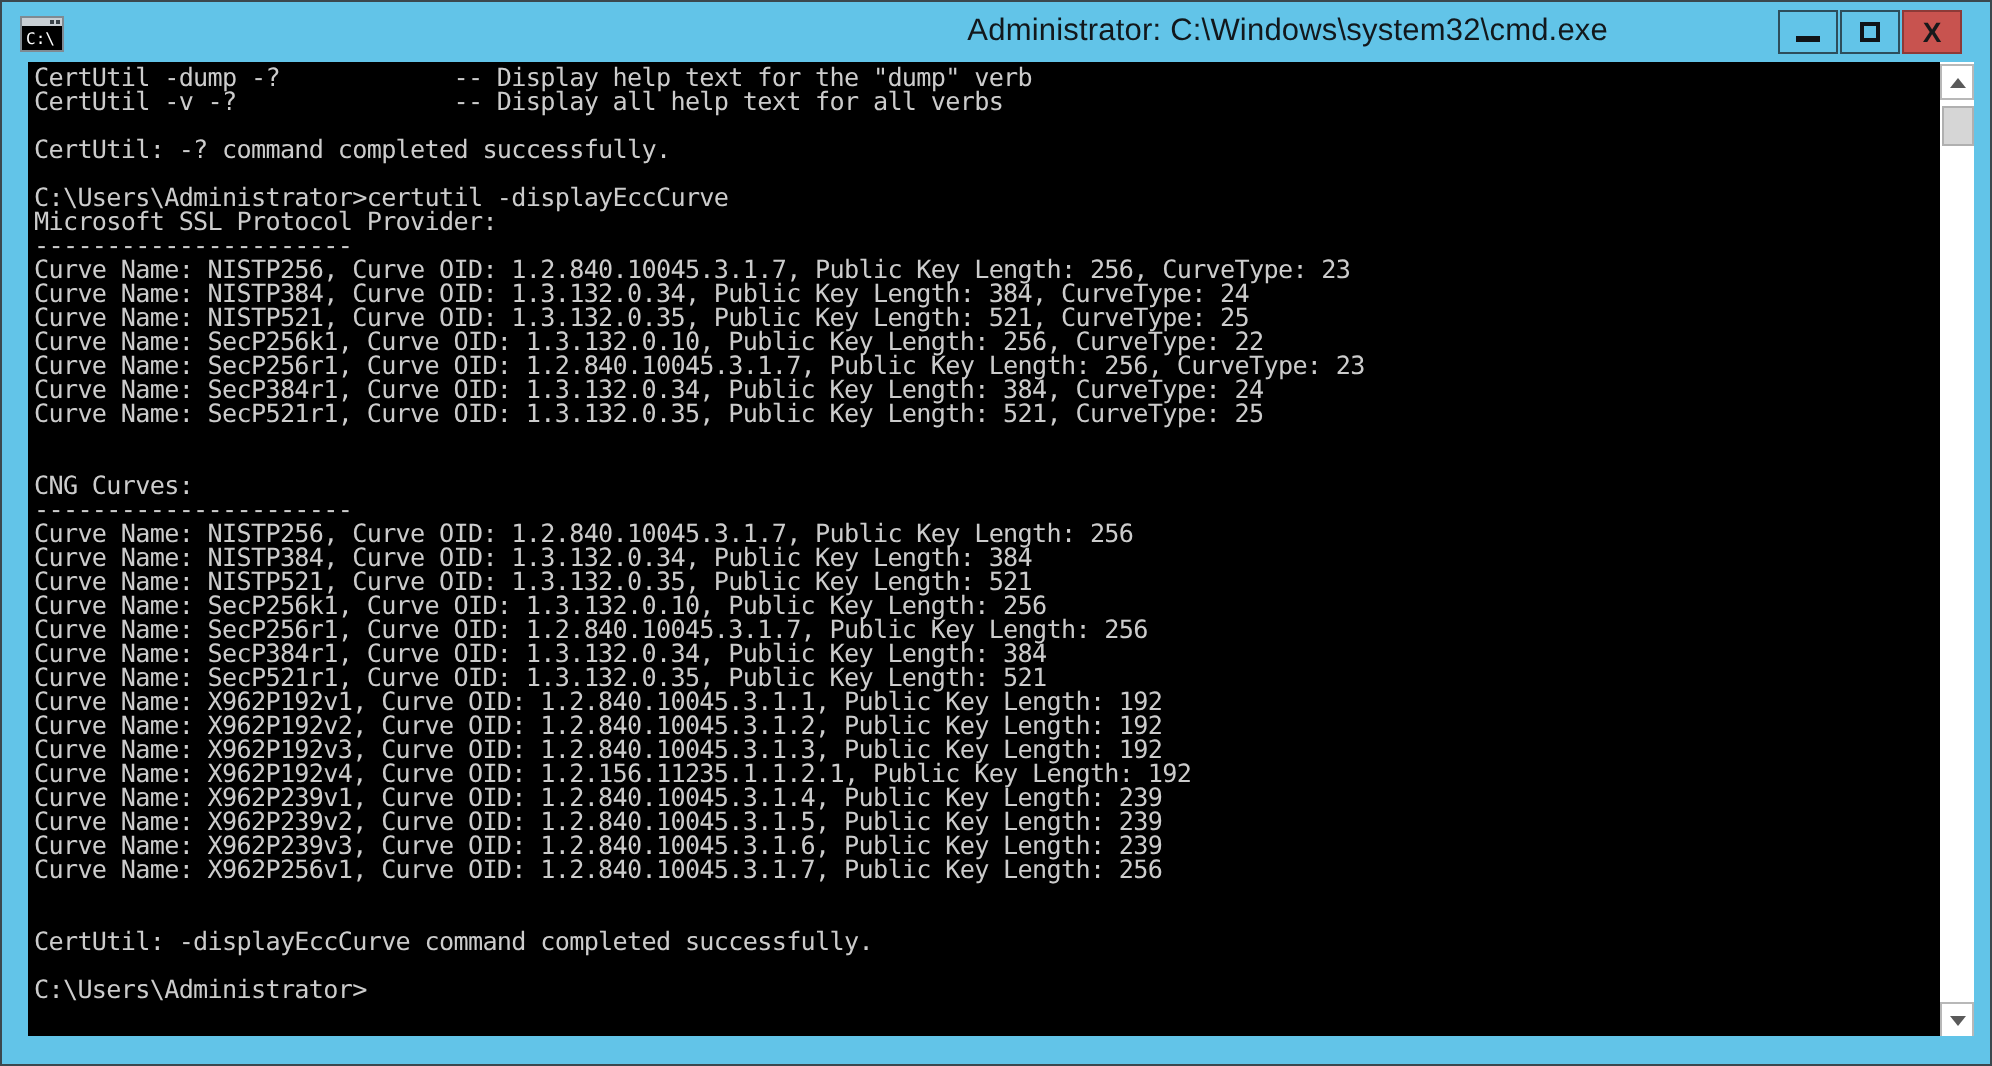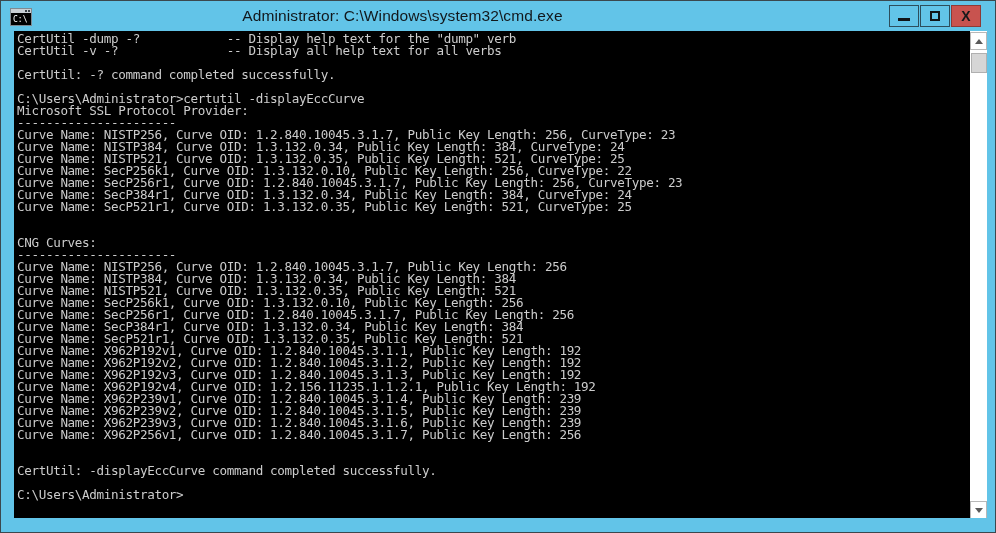--- a/index.html
+++ b/index.html
@@ -38,21 +38,21 @@
     position: absolute;
     left: 9px; top: 7px;
     width: 22px; height: 18px;
   }
   #title-text {
     position: absolute;
     left: 0; top: 0;
     width: 803px;
     height: 30px;
     line-height: 30px;
-    text-align: center;
+    text-align: right;
     font-family: "Liberation Sans", sans-serif;
     font-size: 15.5px;
     color: #12181c;
     letter-spacing: 0.1px;
     white-space: nowrap;
   }
 
   
   .winbtn {
     position: absolute;

